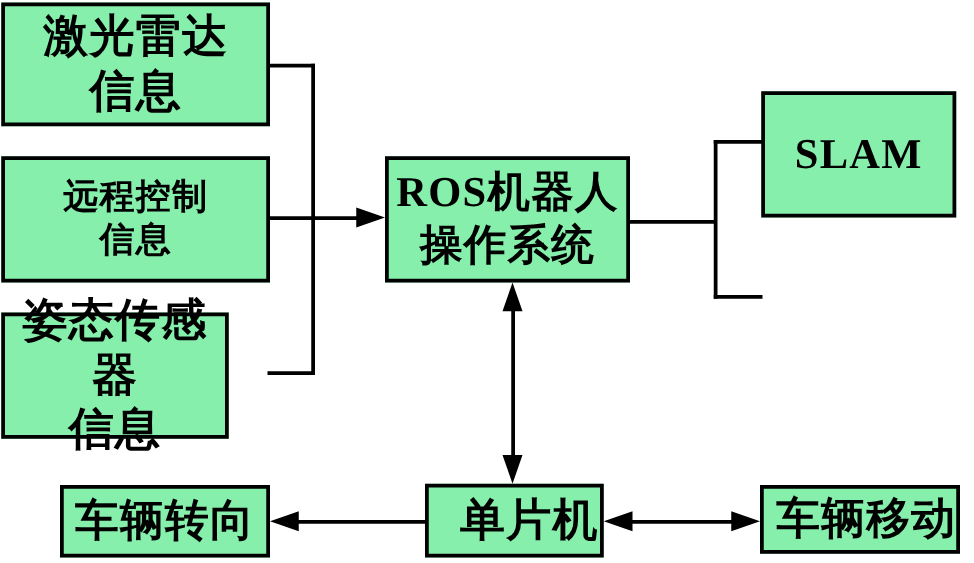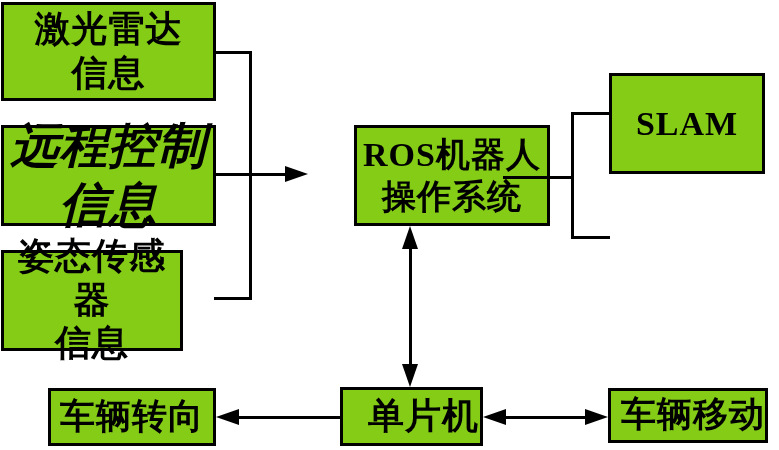--- a/index.html
+++ b/index.html
@@ -1,28 +1,28 @@
 <!DOCTYPE html>
 <html><head>
 <meta charset="utf-8">
 <style>
   html,body{margin:0;padding:0;background:#ffffff;}
   .stage{
     position:relative;width:779px;height:450px;background:#ffffff;overflow:hidden;
     font-family:"Liberation Serif","DejaVu Serif",serif;font-weight:bold;color:#000;
   }
   .node{
-    position:absolute;border:3px solid #000;background:#84cc16;box-sizing:border-box;
+    position:absolute;border:3px solid #000;background:#86efac;box-sizing:border-box;
     display:flex;flex-direction:column;align-items:center;justify-content:center;
     text-align:center;line-height:1.22;letter-spacing:1px;
   }
   .n1{left:1px;top:2px;width:215px;height:99px;font-size:36px;}
-  .n2{left:1px;top:125px;width:215px;height:101px;font-size:48px;font-style:italic;}
+  .n2{left:1px;top:125px;width:215px;height:101px;font-size:28px;}
   .n3{left:1px;top:250px;width:182px;height:101px;font-size:36px;}
-  .n4{left:308px;top:125px;width:196px;height:101px;font-size:34px;margin-left:46px;}
+  .n4{left:308px;top:125px;width:196px;height:101px;font-size:34px;}
   .n5{left:609px;top:63px;width:156px;height:101px;font-size:34px;margin-top:10px;}
   .n6{left:608px;top:188px;width:160px;height:101px;font-size:34px;}
   .n7{left:48px;top:388px;width:168px;height:58px;font-size:35px;}
   .n8{left:340px;top:387px;width:143px;height:59px;font-size:36px;padding-left:24px;}
   .n9{left:608px;top:388px;width:160px;height:55px;font-size:35px;align-items:flex-end;}
 
   .ln{position:absolute;background:#000;}
   
   .l1{left:215px;top:51px;width:37px;height:3px;}
   .l2{left:249px;top:51px;width:3px;height:249px;}

